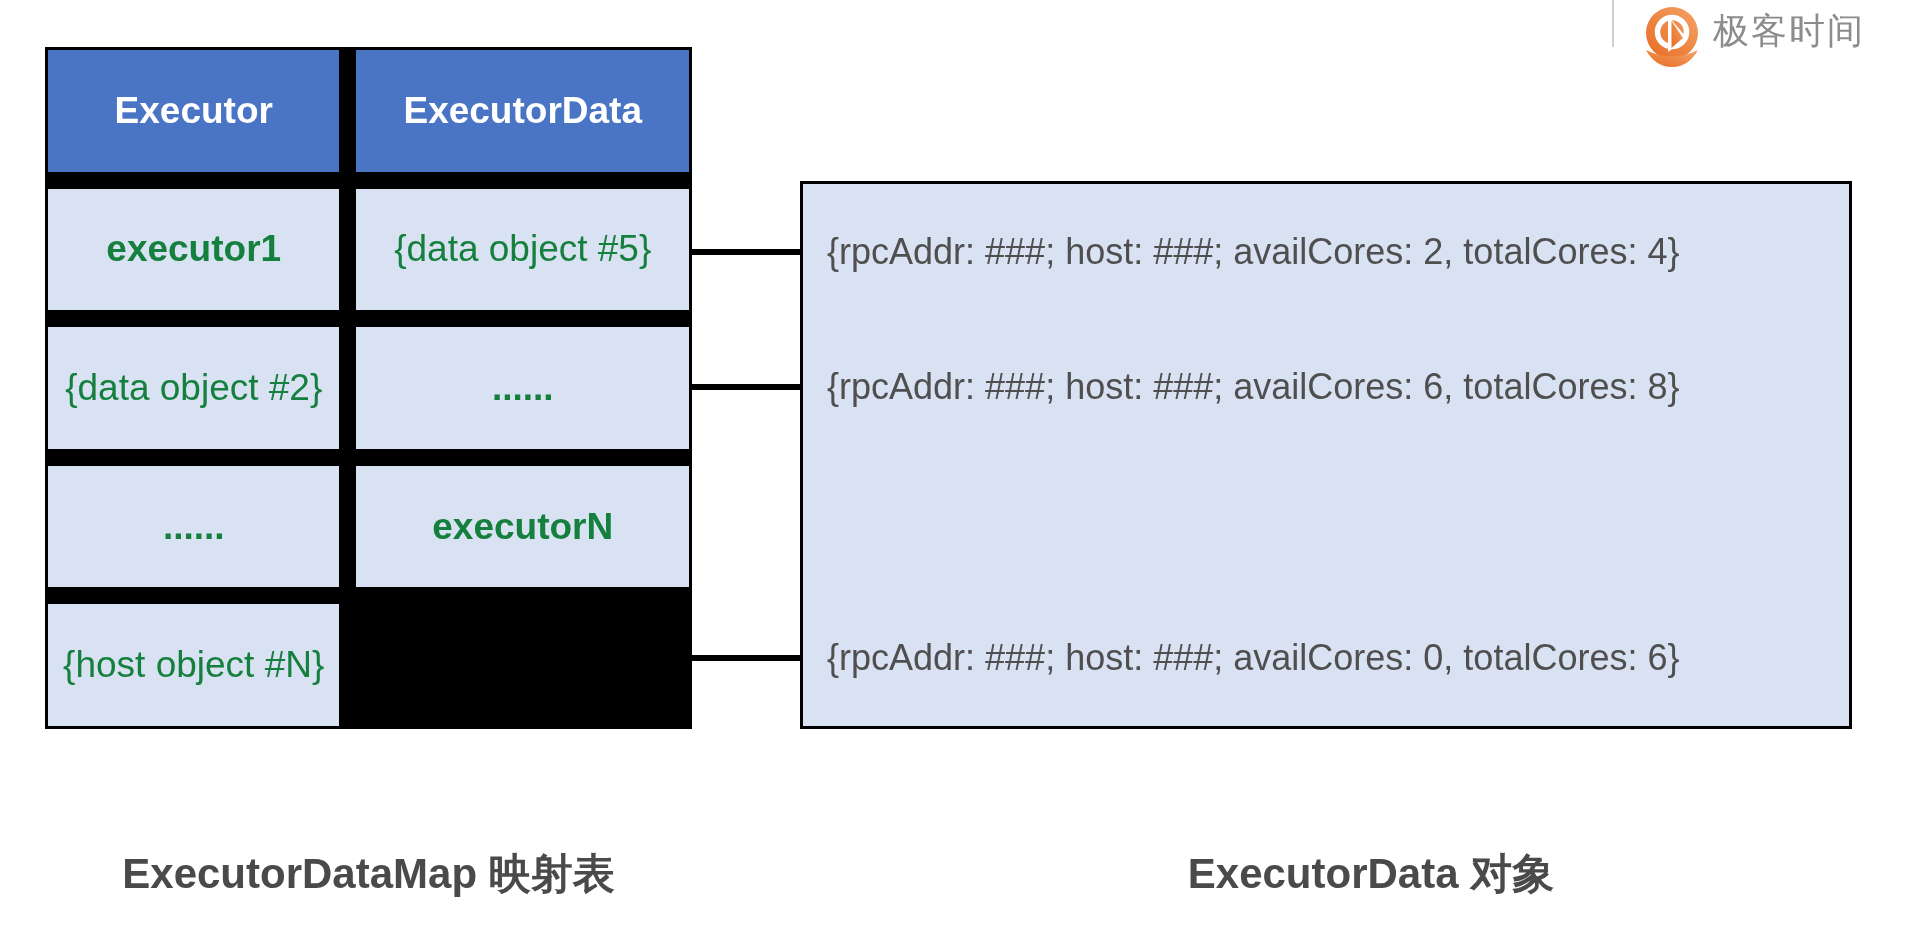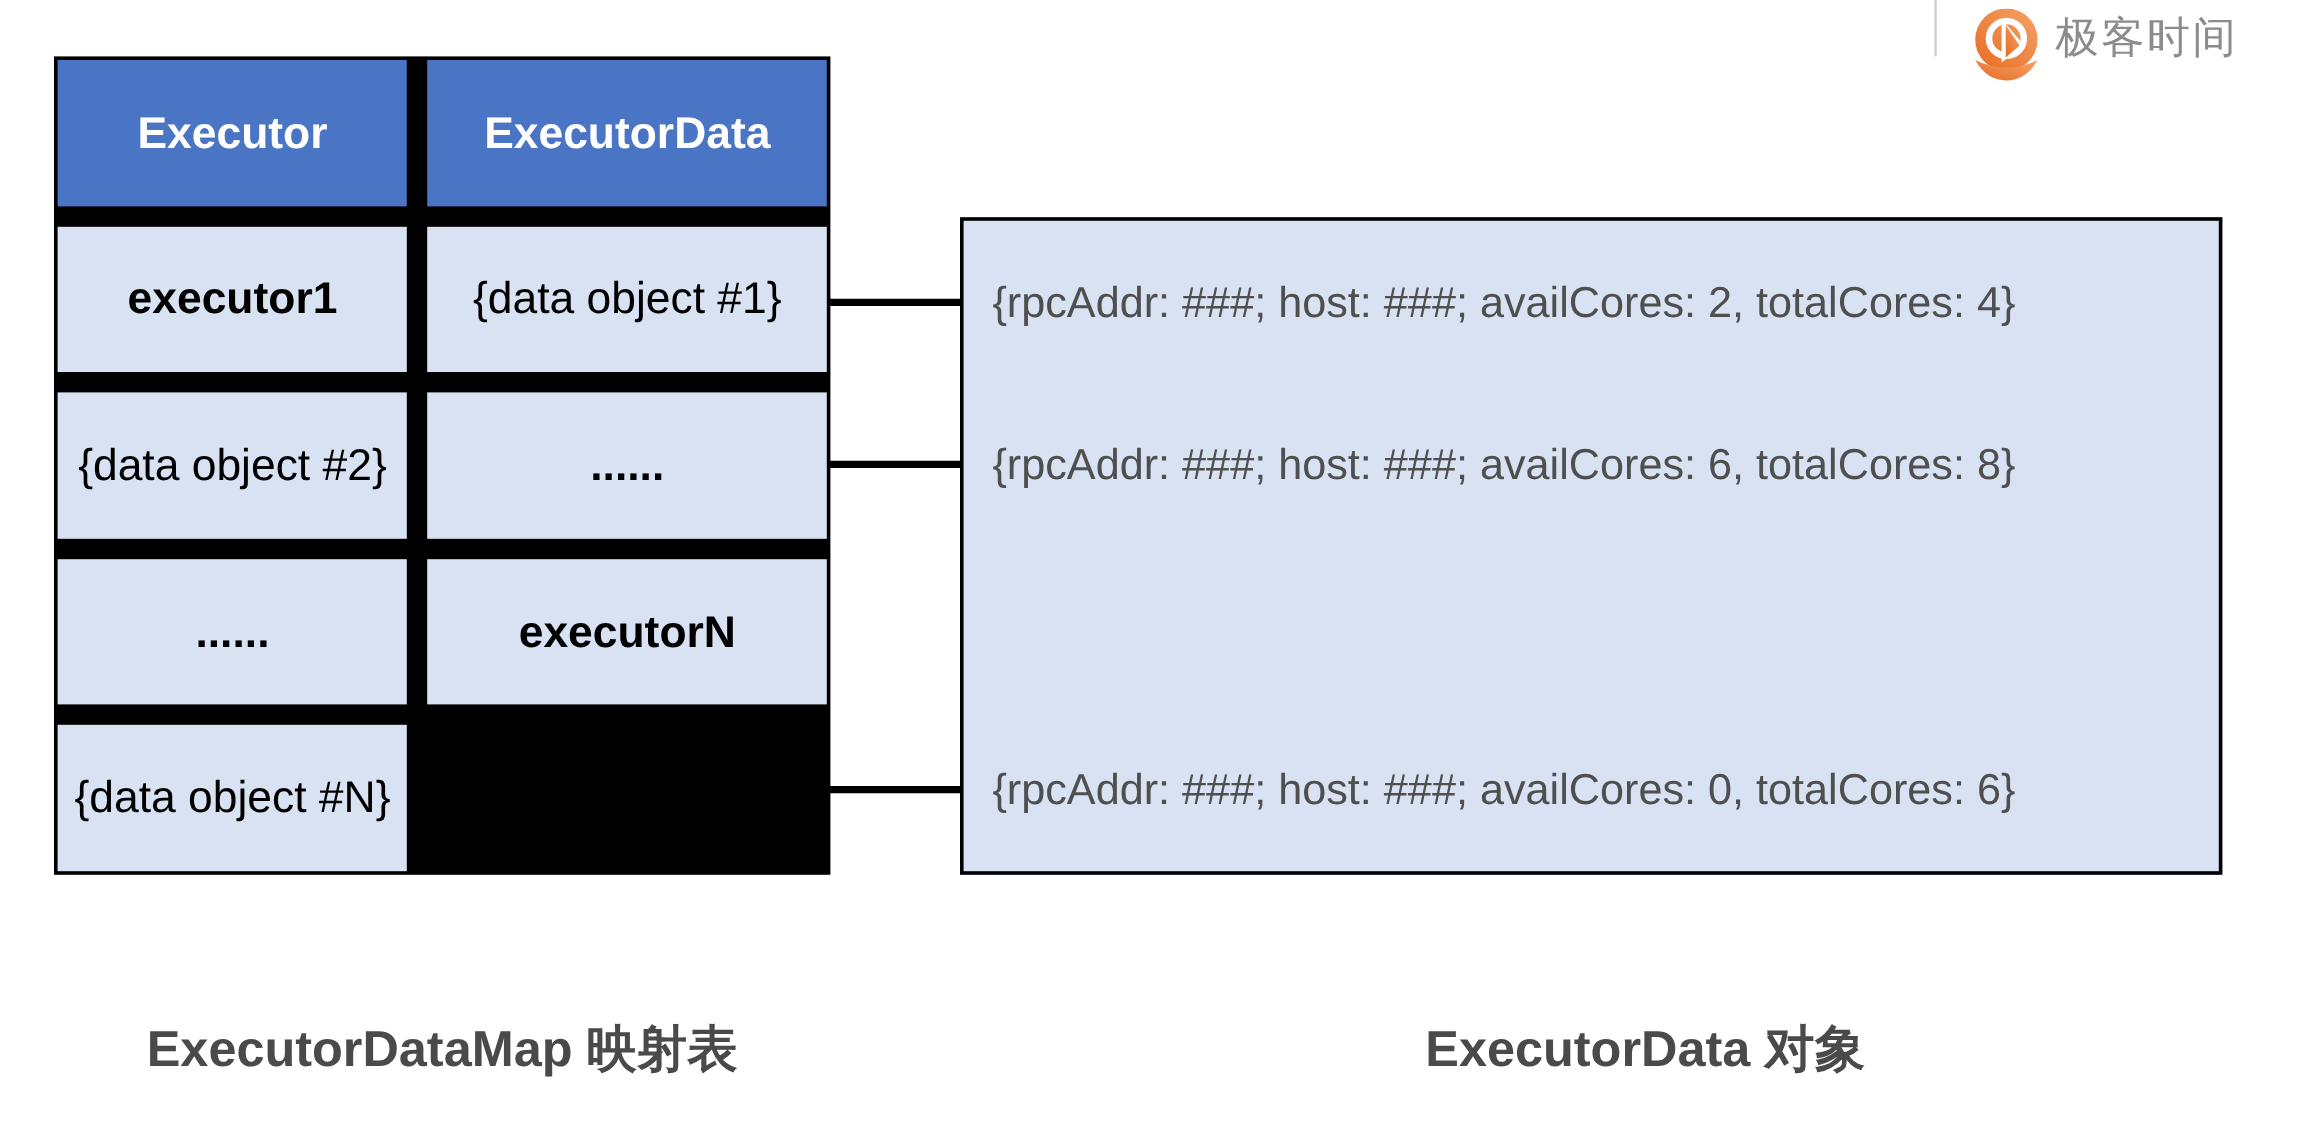--- a/index.html
+++ b/index.html
@@ -23,21 +23,21 @@
     grid-template-rows: repeat(5, 1fr);
     gap: 17px;
     padding: 3px;
     box-sizing: border-box;
   }
   .map-table .cell {
     display: flex;
     align-items: center;
     justify-content: center;
     background: #D9E2F3;
-    color: #000000;
+    color: #15803d;
     font-size: 37px;
     white-space: nowrap;
   }
   .map-table .cell.head {
     background: #4A74C4;
     color: #FFFFFF;
     font-weight: 700;
   }
   .map-table .cell.key { font-weight: 700; }
 
@@ -104,29 +104,29 @@
 </head>
 <body>
 
 <div id="canvas">
 
   <div class="map-table">
     <div class="cell head">Executor</div>
     <div class="cell head">ExecutorData</div>
 
     <div class="cell key">executor1</div>
-    <div class="cell">{data object #1}</div>
+    <div class="cell">{data object #5}</div>
 
     <div class="cell">{data object #2}</div>
 
     <div class="cell key">......</div>
     <div class="cell key">......</div>
 
     <div class="cell key">executorN</div>
-    <div class="cell">{data object #N}</div>
+    <div class="cell">{host object #N}</div>
   </div>
 
   <svg class="arrow arrow-1" viewBox="0 0 156 44" aria-hidden="true">
     <path d="M0,19 h121 v6 h-121 z" fill="#000"></path>
     <path d="M156,22 L114,3 Q127,22 114,41 Z" fill="#000"></path>
   </svg>
   <svg class="arrow arrow-2" viewBox="0 0 156 44" aria-hidden="true">
     <path d="M0,19 h121 v6 h-121 z" fill="#000"></path>
     <path d="M156,22 L114,3 Q127,22 114,41 Z" fill="#000"></path>
   </svg>

